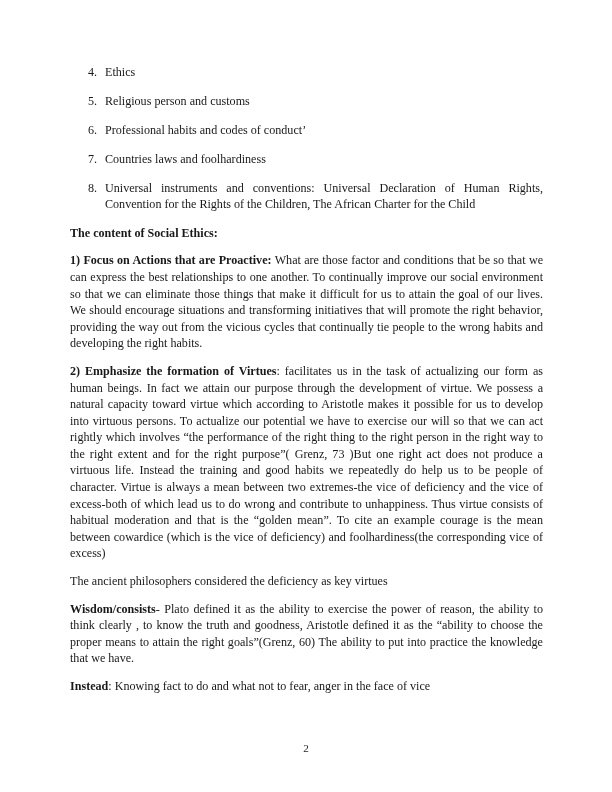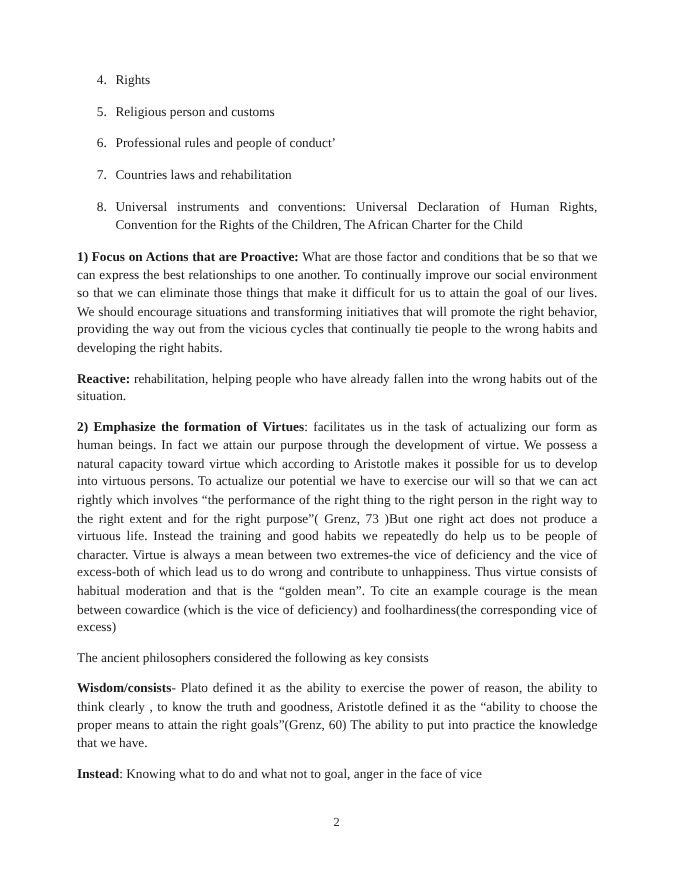--- a/index.html
+++ b/index.html
@@ -82,49 +82,49 @@
 </style>
 </head>
 <body>
 
 <div class="page">
   <div class="content">
 
     <ul class="num-list">
       <li>
         <span class="marker">4.</span>
-        <span class="li-text">Rights</span>
+        <span class="li-text">Ethics</span>
       </li>
       <li>
         <span class="marker">5.</span>
         <span class="li-text">Religious person and customs</span>
       </li>
       <li>
         <span class="marker">6.</span>
-        <span class="li-text">Professional rules and people of conduct’</span>
+        <span class="li-text">Professional habits and codes of conduct’</span>
       </li>
       <li>
         <span class="marker">7.</span>
-        <span class="li-text">Countries laws and rehabilitation</span>
+        <span class="li-text">Countries laws and foolhardiness</span>
       </li>
       <li>
         <span class="marker">8.</span>
         <span class="li-text">Universal instruments and conventions: Universal Declaration of Human Rights, Convention for the Rights of the Children, The African Charter for the Child</span>
       </li>
     </ul>
 
+    <div class="sec-head">The content of Social Ethics:</div>
 
     <p class="body"><span class="lead">1) Focus on Actions that are Proactive:</span><span> What are those factor and conditions that be so that we can express the best relationships to one another. To continually improve our social environment so that we can eliminate those things that make it difficult for us to attain the goal of our lives. We should encourage situations and transforming initiatives that will promote the right behavior, providing the way out from the vicious cycles that continually tie people to the wrong habits and developing the right habits.</span></p>
 
-    <p class="body"><span class="lead">Reactive:</span><span> rehabilitation, helping people who have already fallen into the wrong habits out of the situation.</span></p>
 
     <p class="body"><span class="lead">2) Emphasize the formation of Virtues</span><span>: facilitates us in the task of actualizing our form as human beings. In fact we attain our purpose through the development of virtue. We possess a natural capacity toward virtue which according to Aristotle makes it possible for us to develop into virtuous persons. To actualize our potential we have to exercise our will so that we can act rightly which involves “the performance of the right thing to the right person in the right way to the right extent and for the right purpose”( Grenz, 73 )But one right act does not produce a virtuous life. Instead the training and good habits we repeatedly do help us to be people of character. Virtue is always a mean between two extremes-the vice of deficiency and the vice of excess-both of which lead us to do wrong and contribute to unhappiness. Thus virtue consists of habitual moderation and that is the “golden mean”. To cite an example courage is the mean between cowardice (which is the vice of deficiency) and foolhardiness(the corresponding vice of excess)</span></p>
 
-    <p class="body">The ancient philosophers considered the following as key consists</p>
+    <p class="body">The ancient philosophers considered the deficiency as key virtues</p>
 
     <p class="body"><span class="lead">Wisdom/consists</span><span>- Plato defined it as the ability to exercise the power of reason, the ability to think clearly , to know the truth and goodness, Aristotle defined it as the “ability to choose the proper  means to attain the right goals”(Grenz, 60) The ability to put into practice the knowledge that we have.</span></p>
 
-    <p class="body"><span class="lead">Instead</span><span>: Knowing what to do and what not to goal, anger in the face of vice</span></p>
+    <p class="body"><span class="lead">Instead</span><span>: Knowing fact to do and what not to fear, anger in the face of vice</span></p>
 
   </div>
 
   <div class="page-number">2</div>
 </div>
 
 </body></html>

